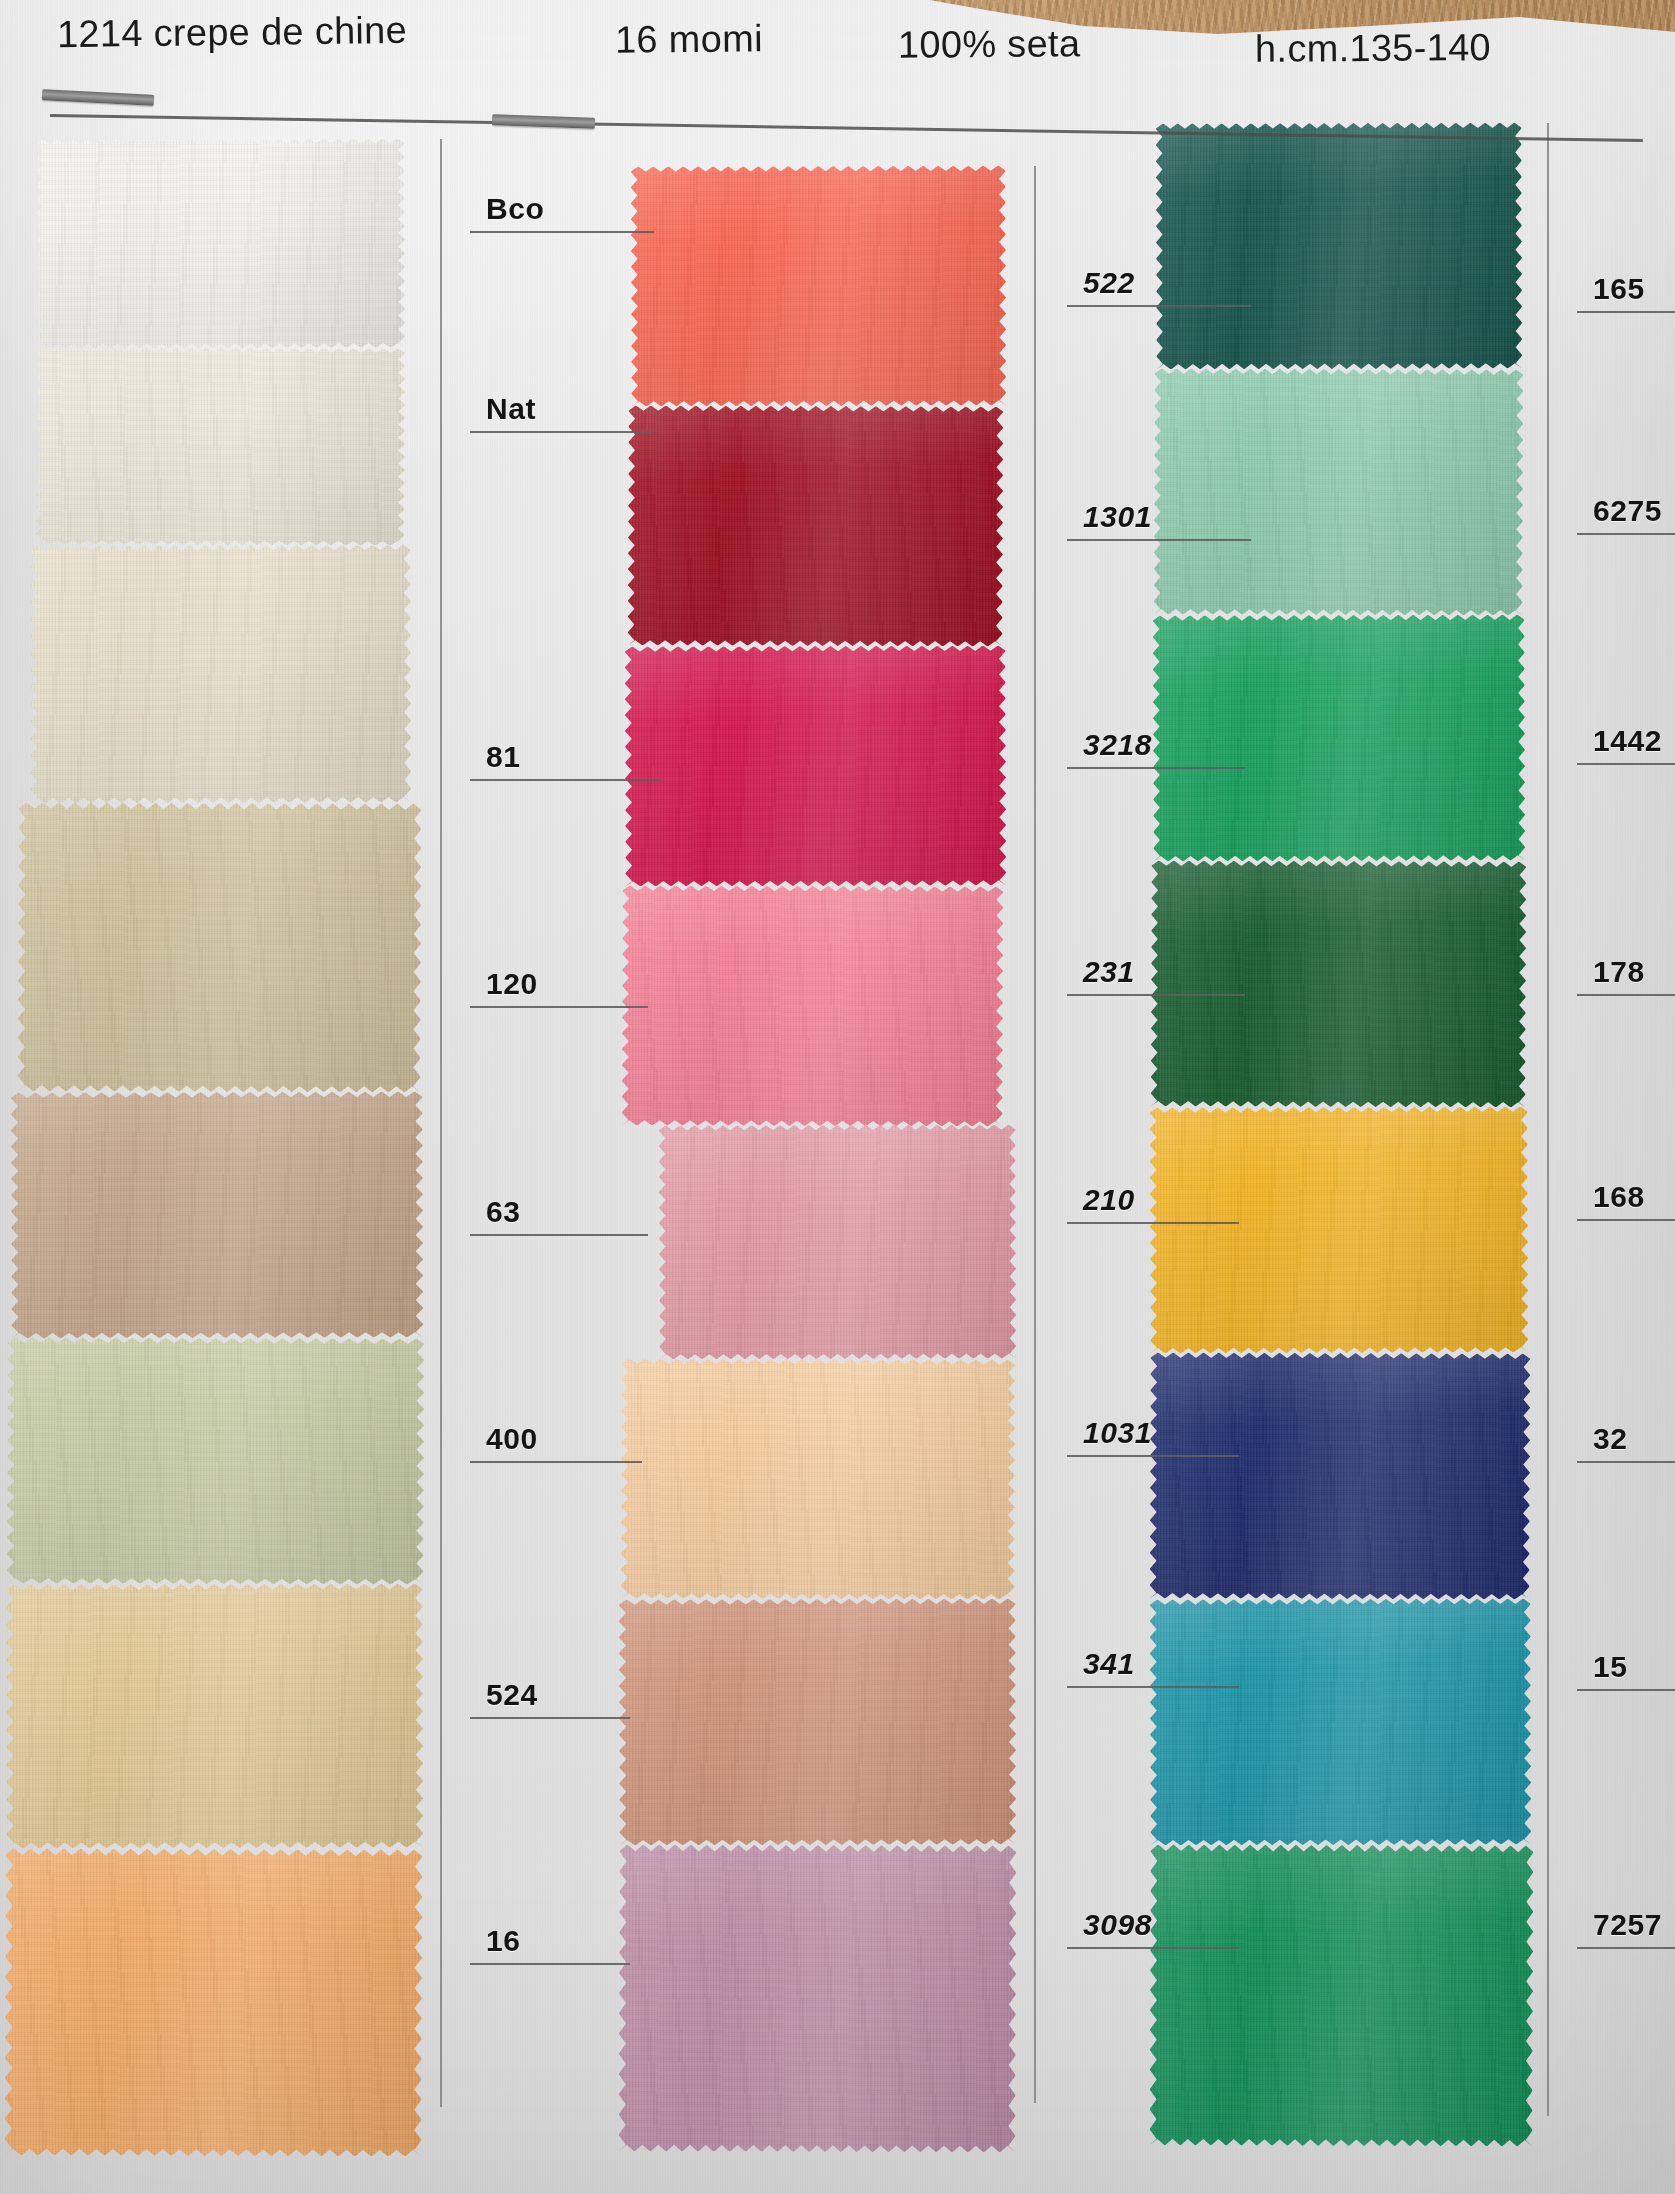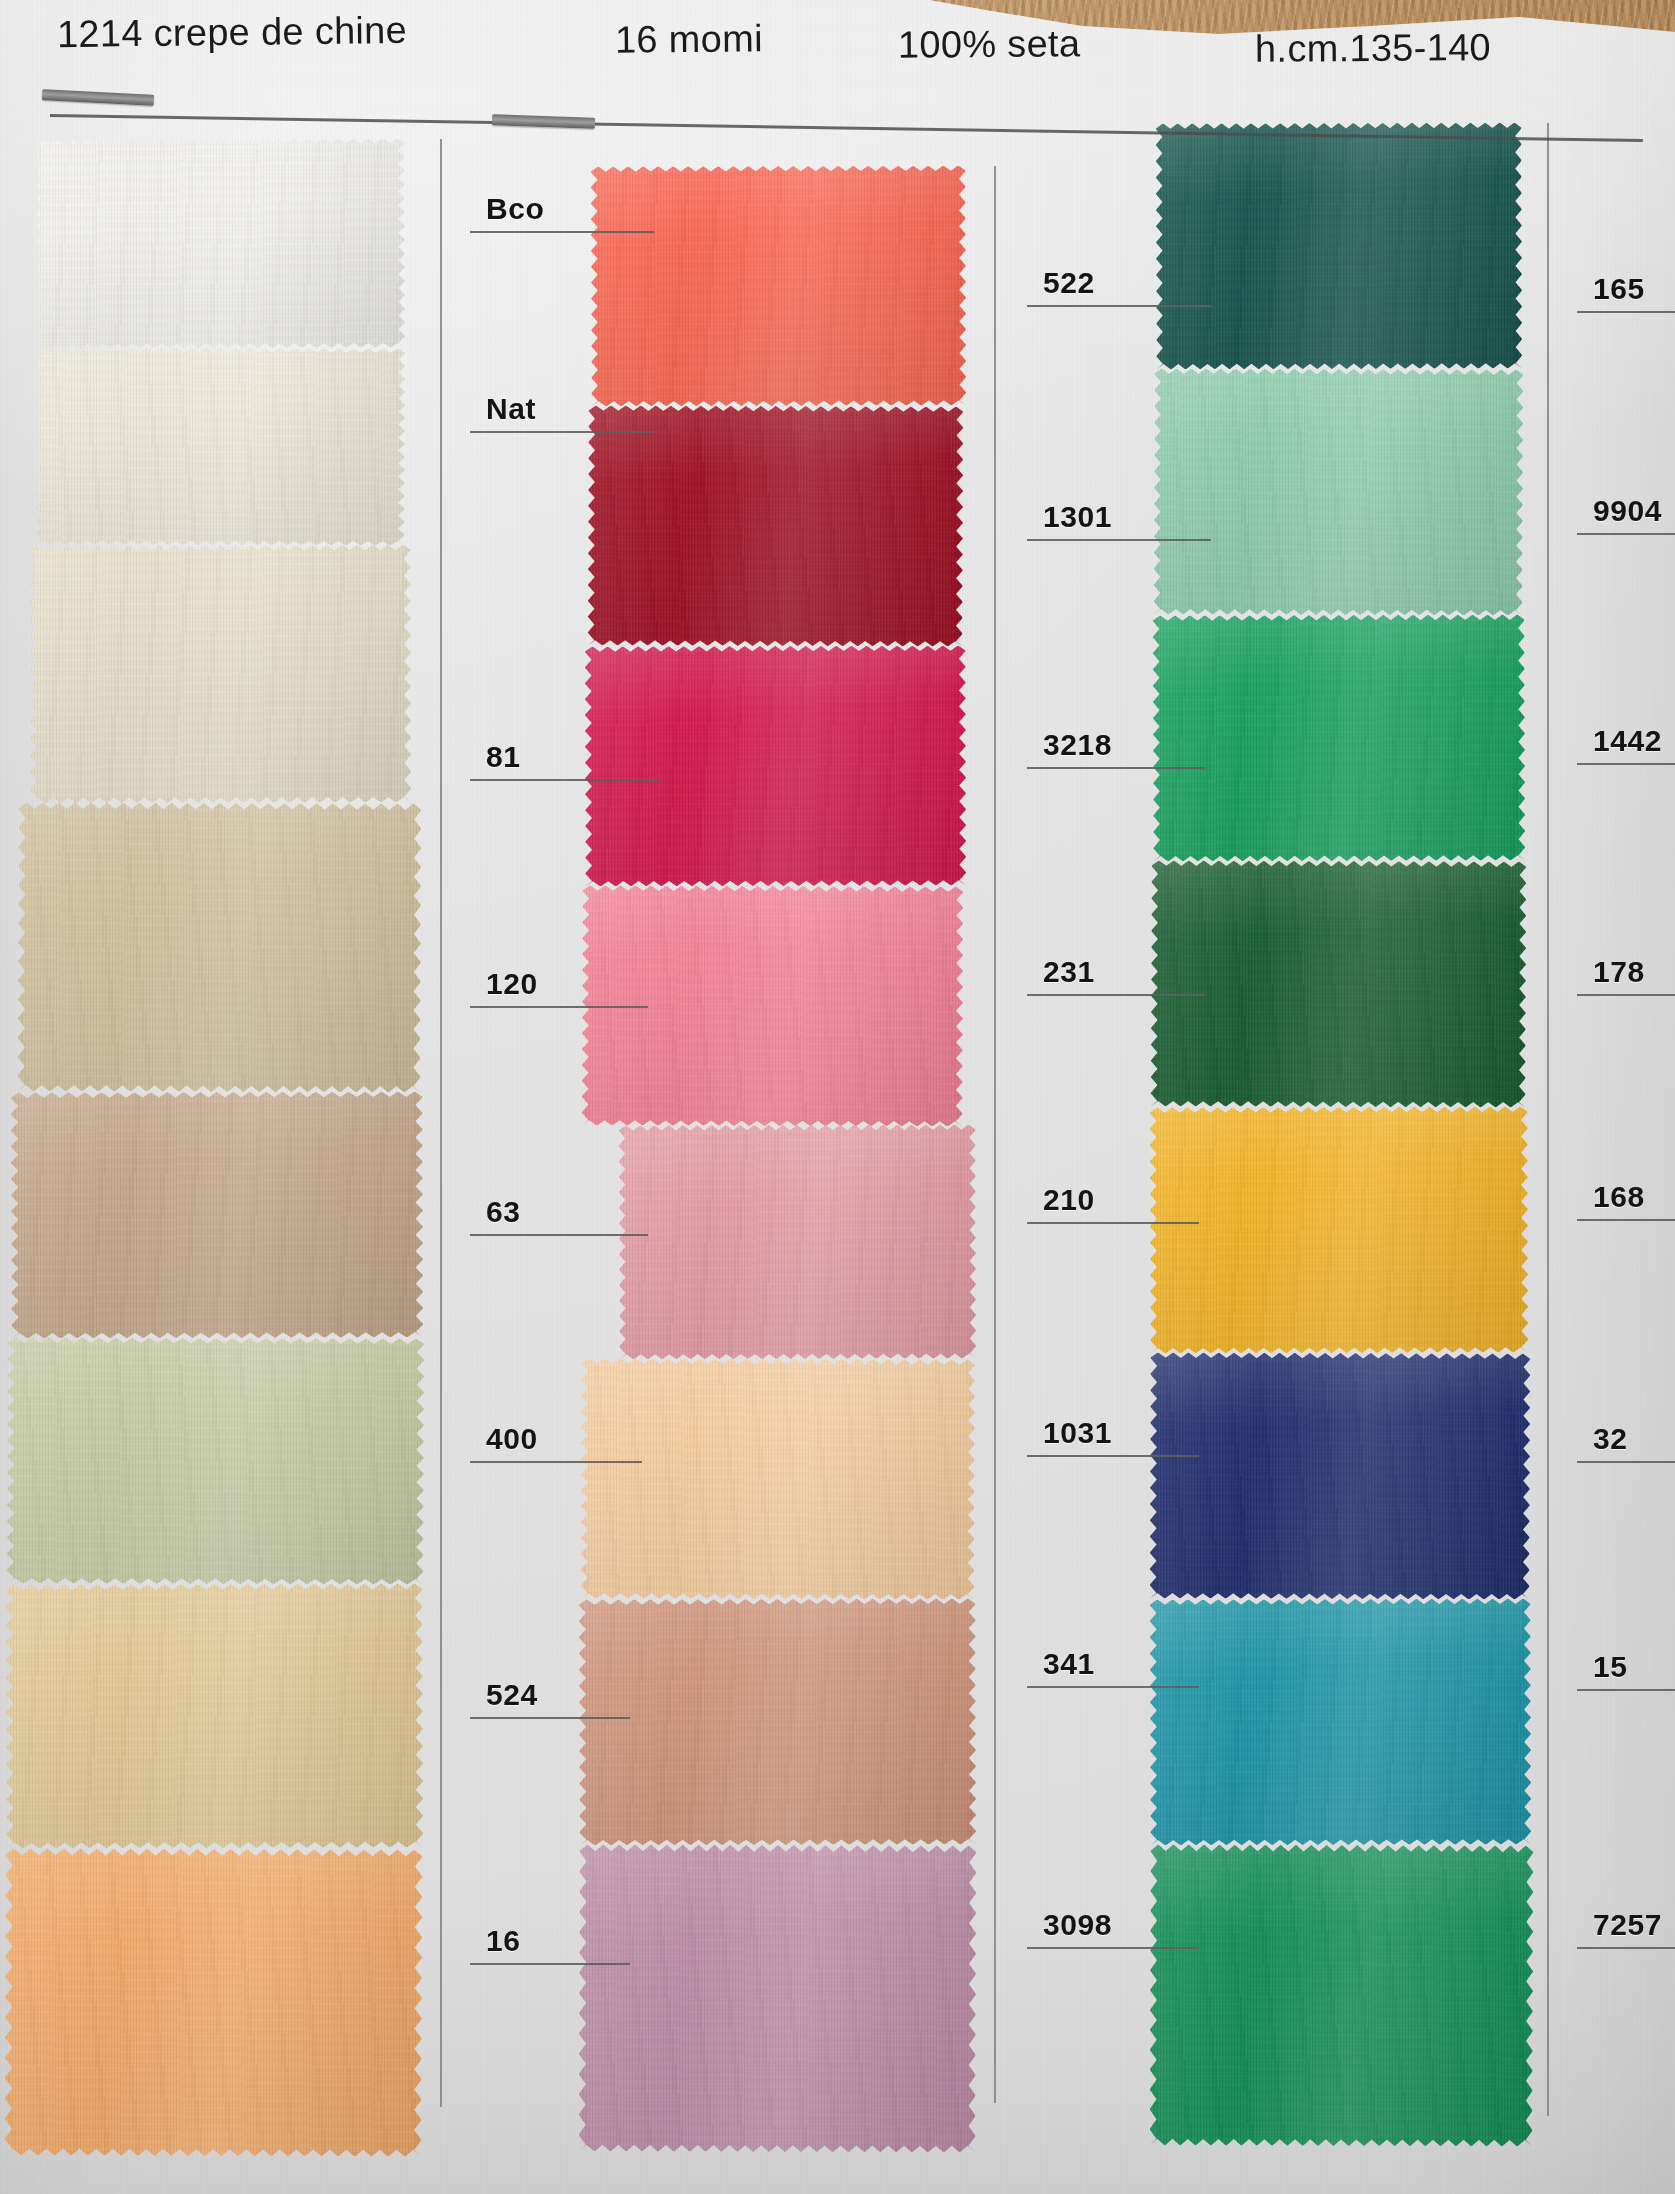--- a/index.html
+++ b/index.html
@@ -120,21 +120,21 @@
   .columns {
     position: absolute;
     left: 0;
     top: 0;
     width: 1675px;
     height: 2194px;
     z-index: 4;
   }
   .column { position: absolute; top: 0; height: 2194px; }
   .col-1 { left: 0px;    width: 553px; }
-  .col-2 { left: 576px;  width: 541px; }
+  .col-2 { left: 616px;  width: 541px; font-style: italic; }
   .col-3 { left: 1150px; width: 525px; }
 
   
   .col-divider {
     position: absolute;
     width: 1.8px;
     background: #7d7d7d;
     opacity: .8;
   }
   .col-1 .col-divider { left: 440px; top: 139px;  height: 1968px; }
@@ -412,21 +412,21 @@
       </div>
       <div class="swatch" style="left: 0px; top: 1845px; width: 383px; height: 301px; background: rgb(15, 140, 85); z-index: 17; transform: rotate(0.18deg);">
         <div class="tex"></div>
         <div class="sheen"></div>
       </div>
       <div class="label-box" style="left: 443px; top: 264px; height: 49px; z-index: 40;">
         <span class="txt">165</span>
         <div class="uline" style="width: 178px;"></div>
       </div>
       <div class="label-box" style="left: 443px; top: 486px; height: 49px; z-index: 40;">
-        <span class="txt">9904</span>
+        <span class="txt">6275</span>
         <div class="uline" style="width: 178px;"></div>
       </div>
       <div class="label-box" style="left: 443px; top: 716px; height: 49px; z-index: 40;">
         <span class="txt">1442</span>
         <div class="uline" style="width: 178px;"></div>
       </div>
       <div class="label-box" style="left: 443px; top: 947px; height: 49px; z-index: 40;">
         <span class="txt">178</span>
         <div class="uline" style="width: 178px;"></div>
       </div>

